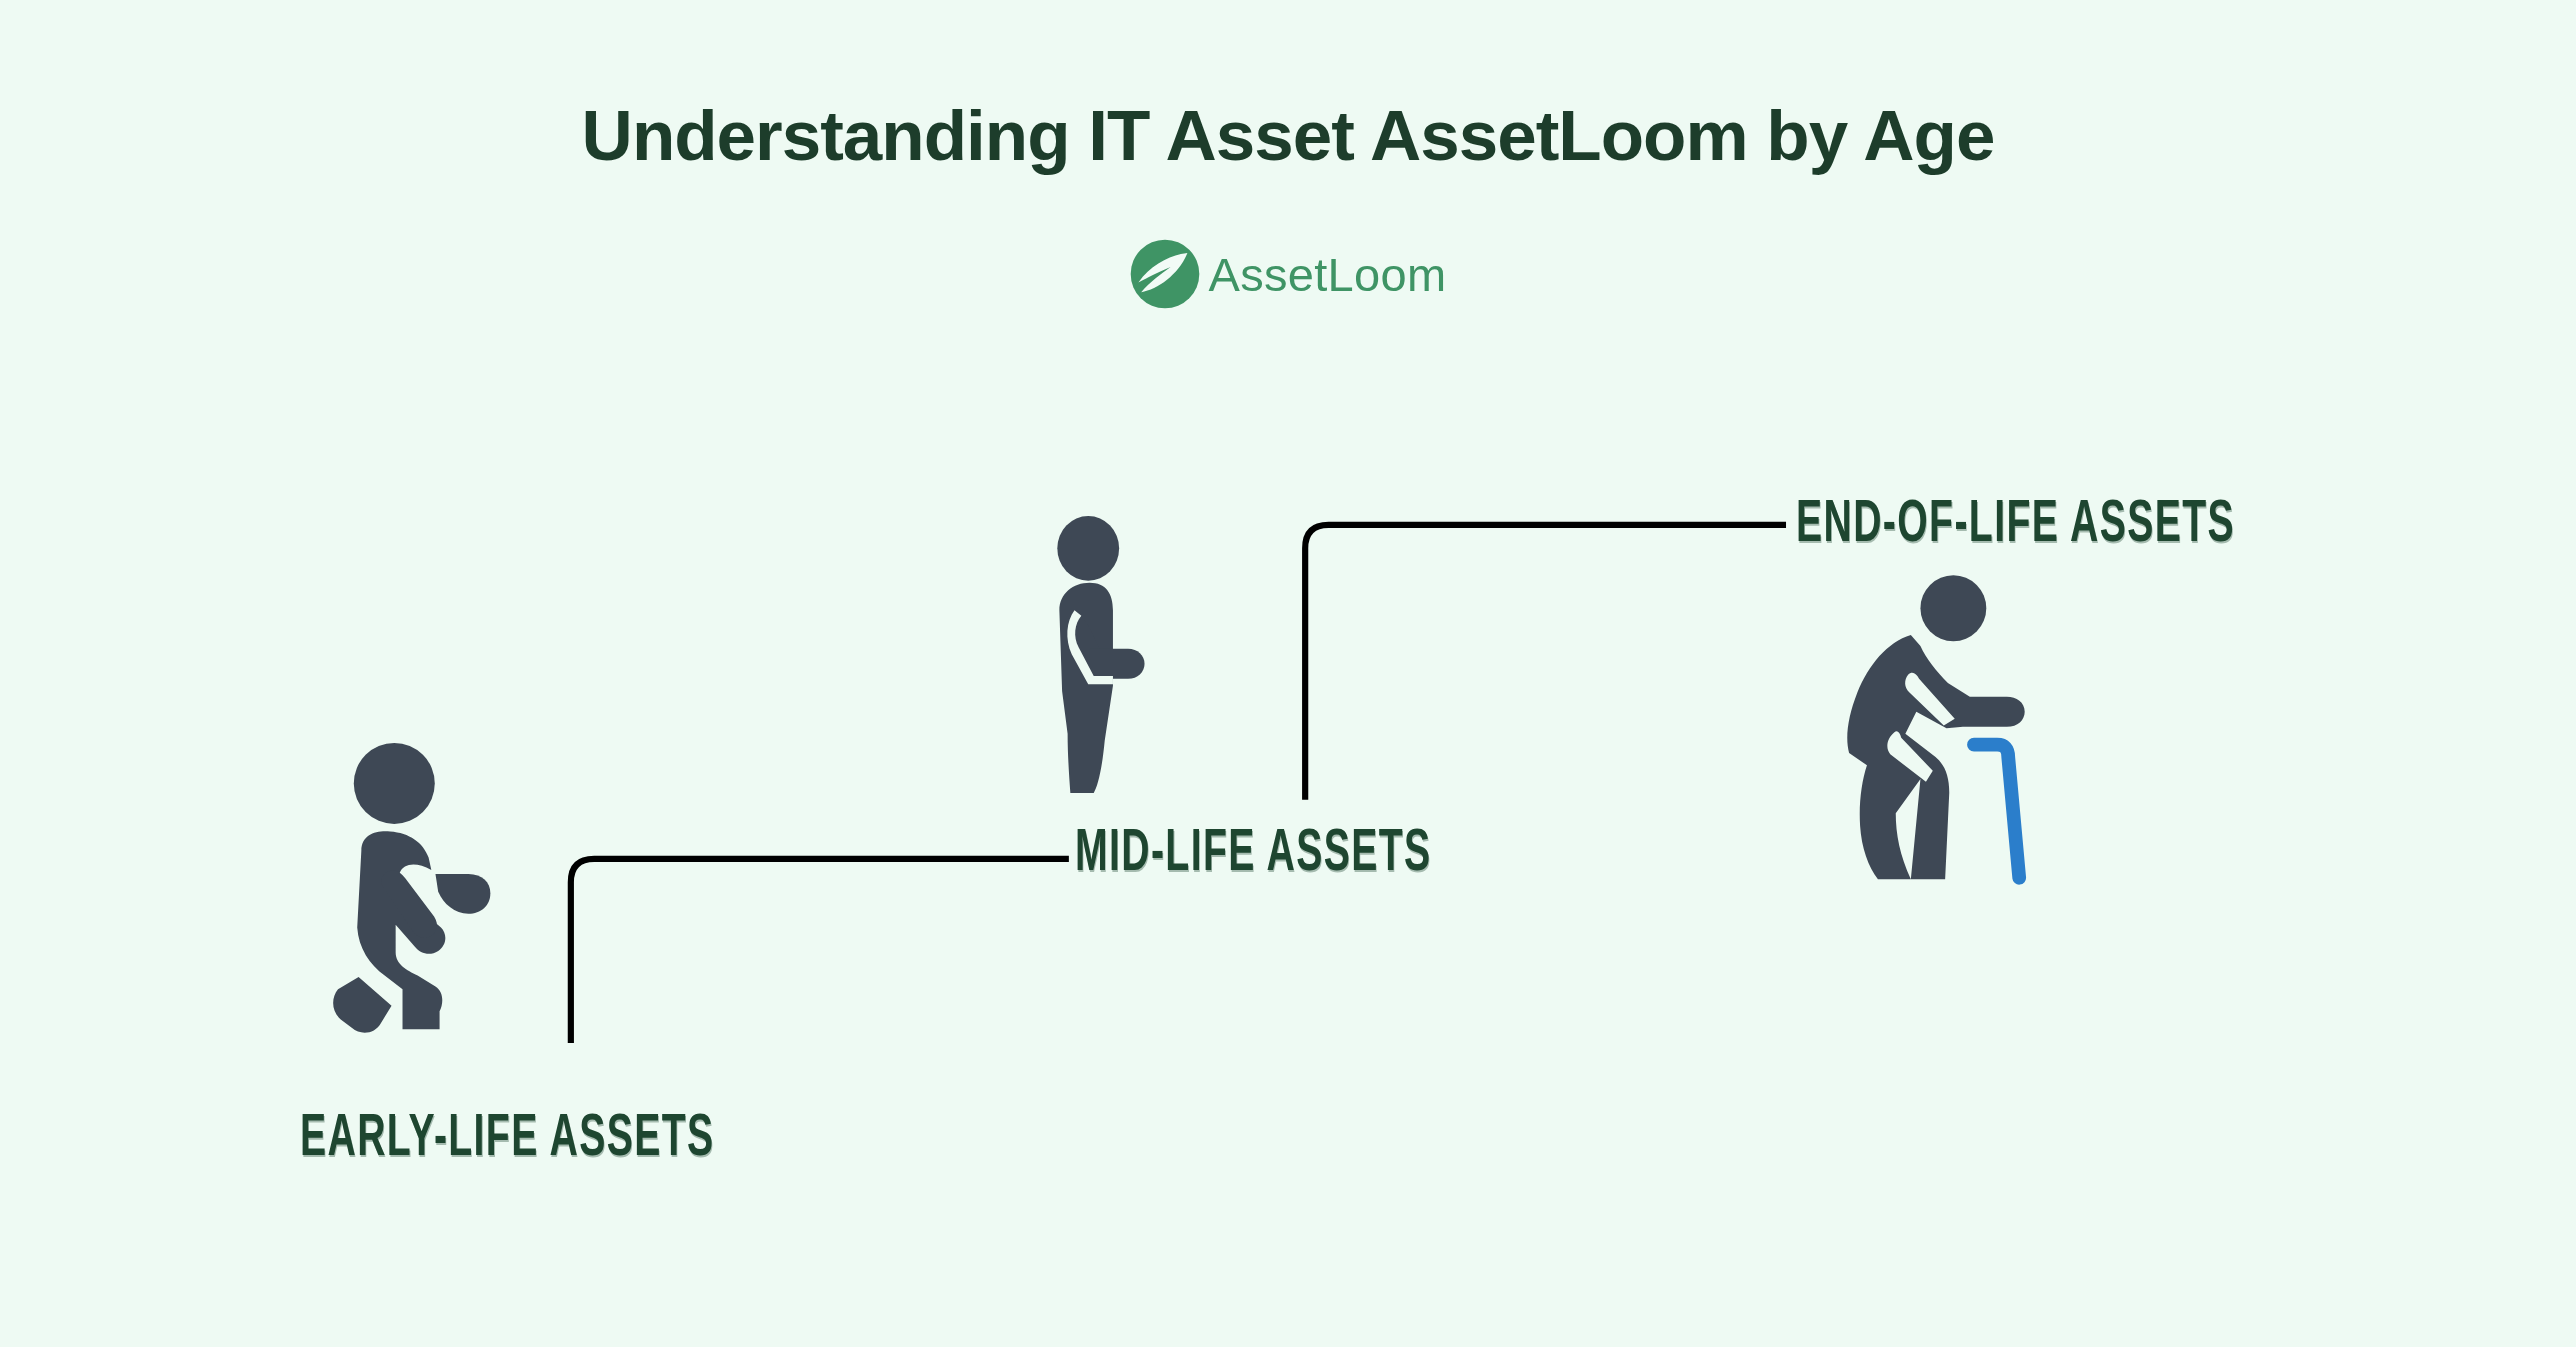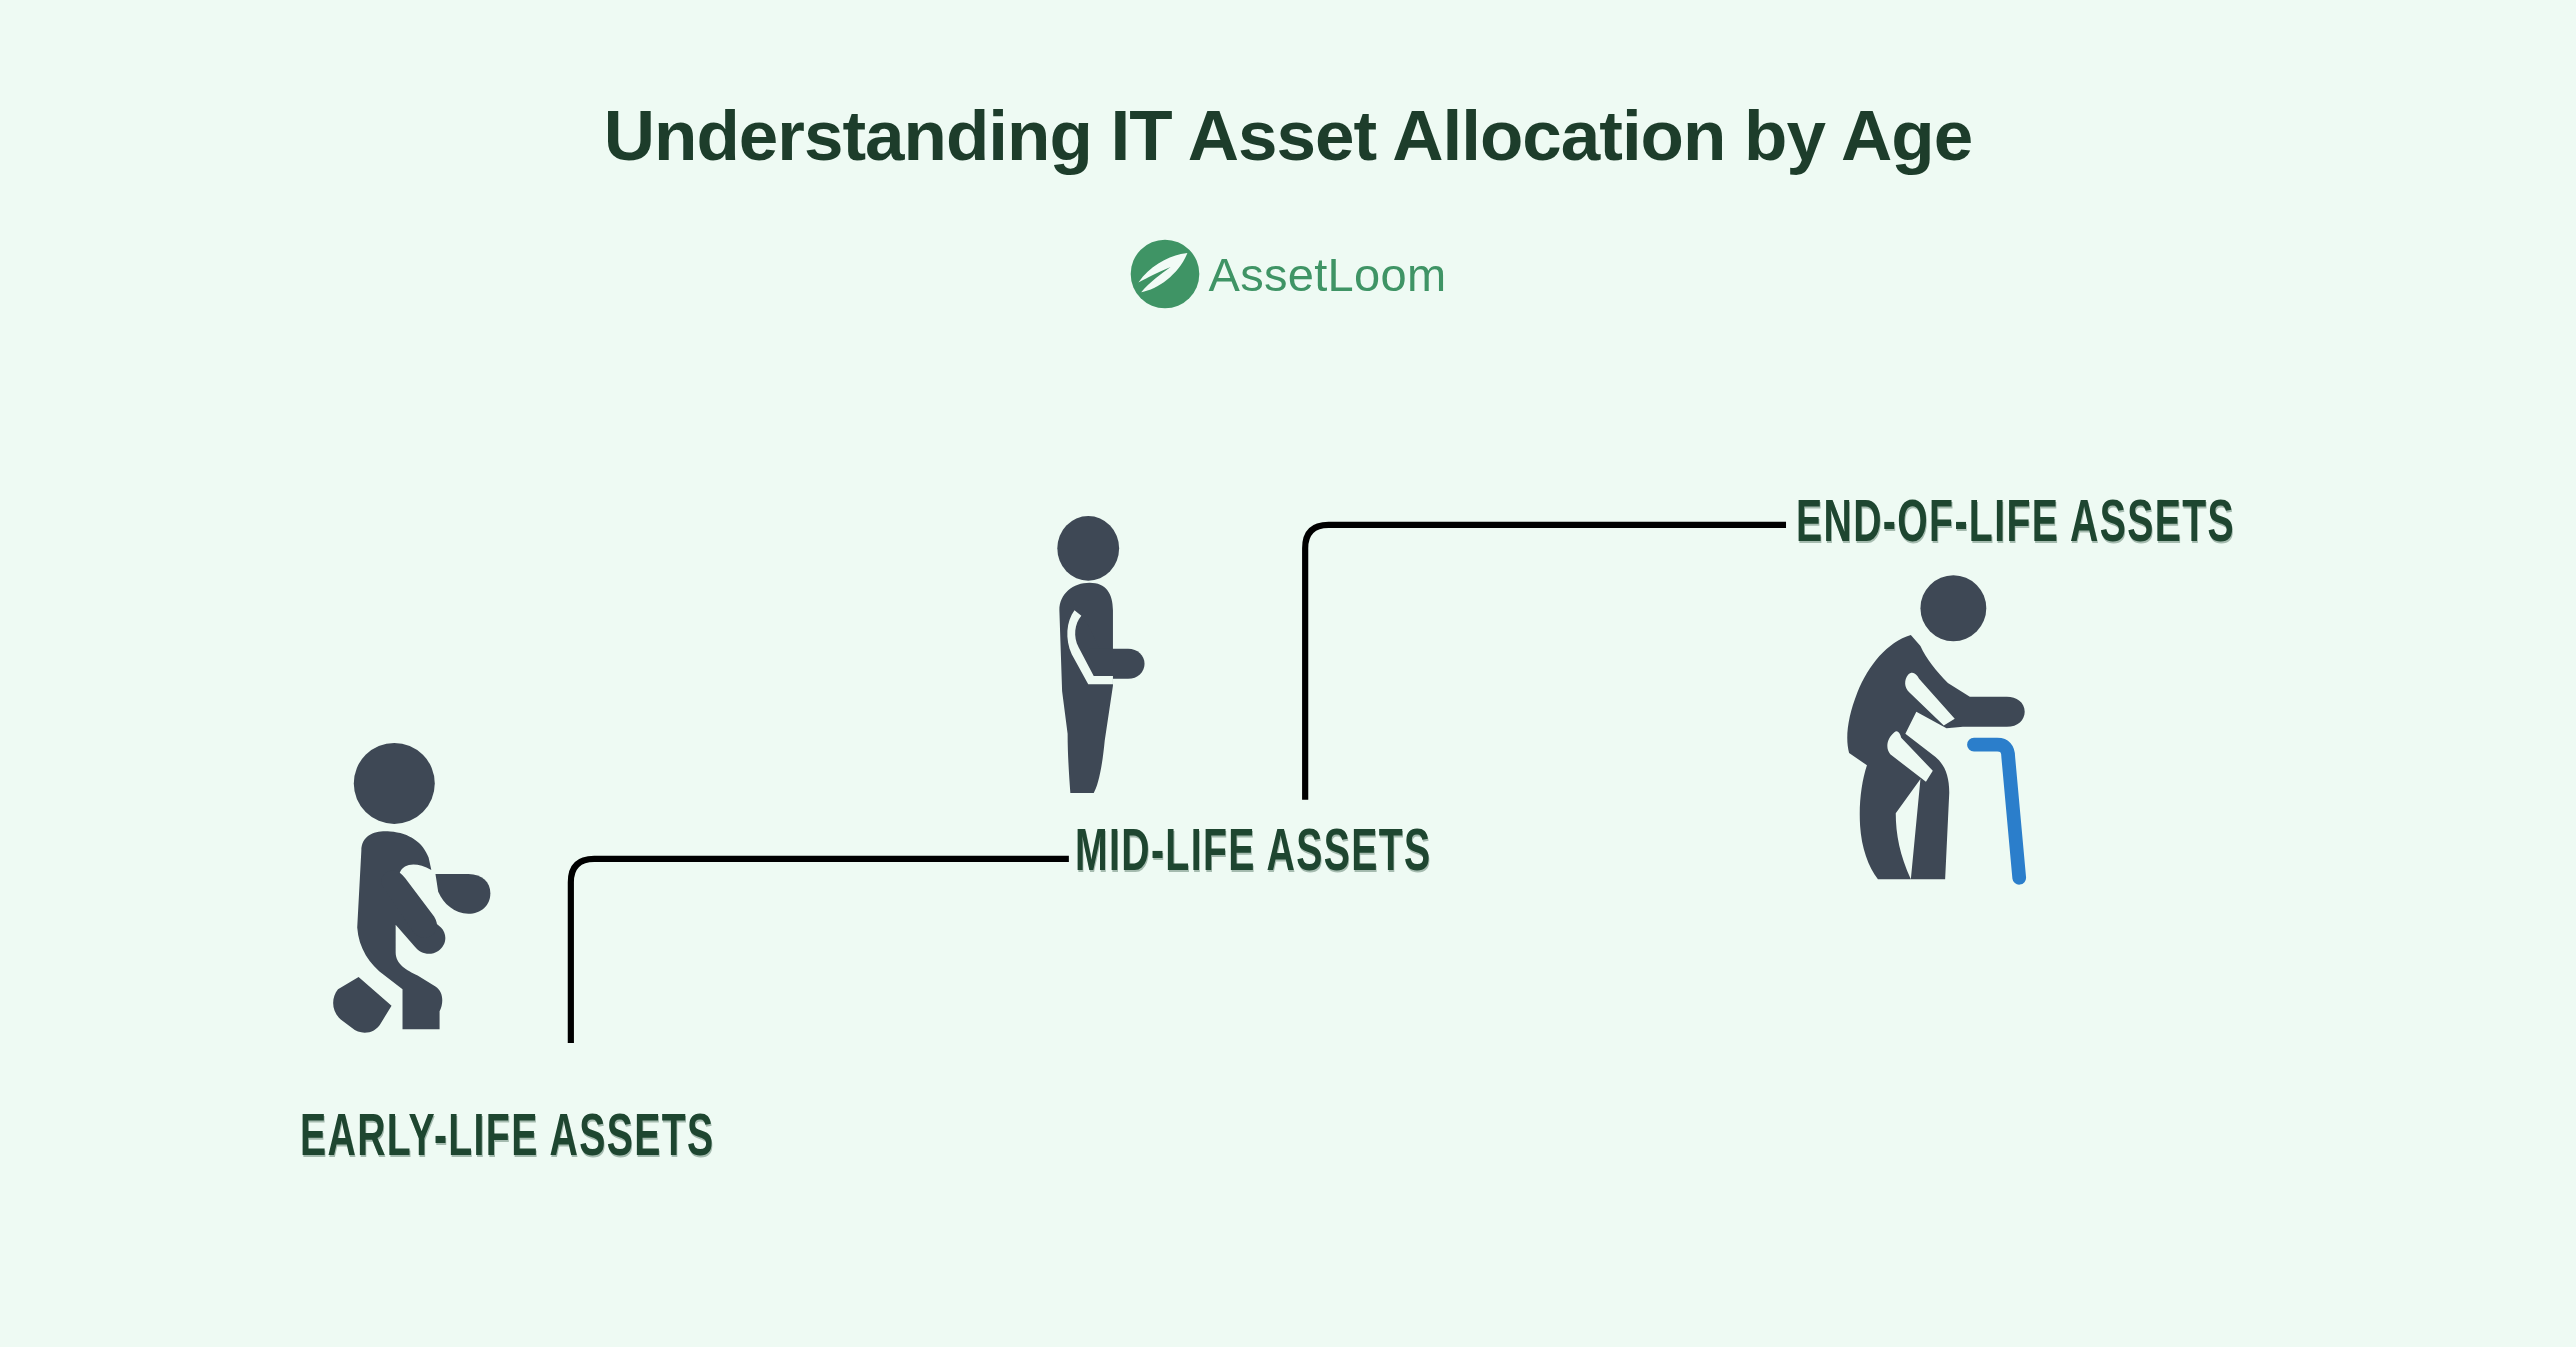--- a/index.html
+++ b/index.html
@@ -109,21 +109,21 @@
   #label-mid-life    { left: 1075px; top: 822px; }
   #label-end-of-life { left: 1796px; top: 493px;  }
 </style>
 </head>
 <body>
 
 <div id="infographic">
 
   <div id="header">
 
-    <div id="page-title">Understanding IT Asset Allocation by Age</div>
+    <div id="page-title">Understanding IT Asset AssetLoom by Age</div>
 
     <div id="brand-logo">
       <svg id="brand-mark" viewBox="0 0 100 100">
         <circle cx="50" cy="50" r="49" fill="#3f9465"></circle>
         <path d="M82 20 C 60 22, 30 36, 12 62 C 24 56, 40 47, 58 40 C 44 50, 28 62, 16 76 C 40 72, 70 50, 82 20 Z" fill="#f2fbf6"></path>
       </svg>
       <div id="brand-name">AssetLoom</div>
     </div>
   </div>
 

